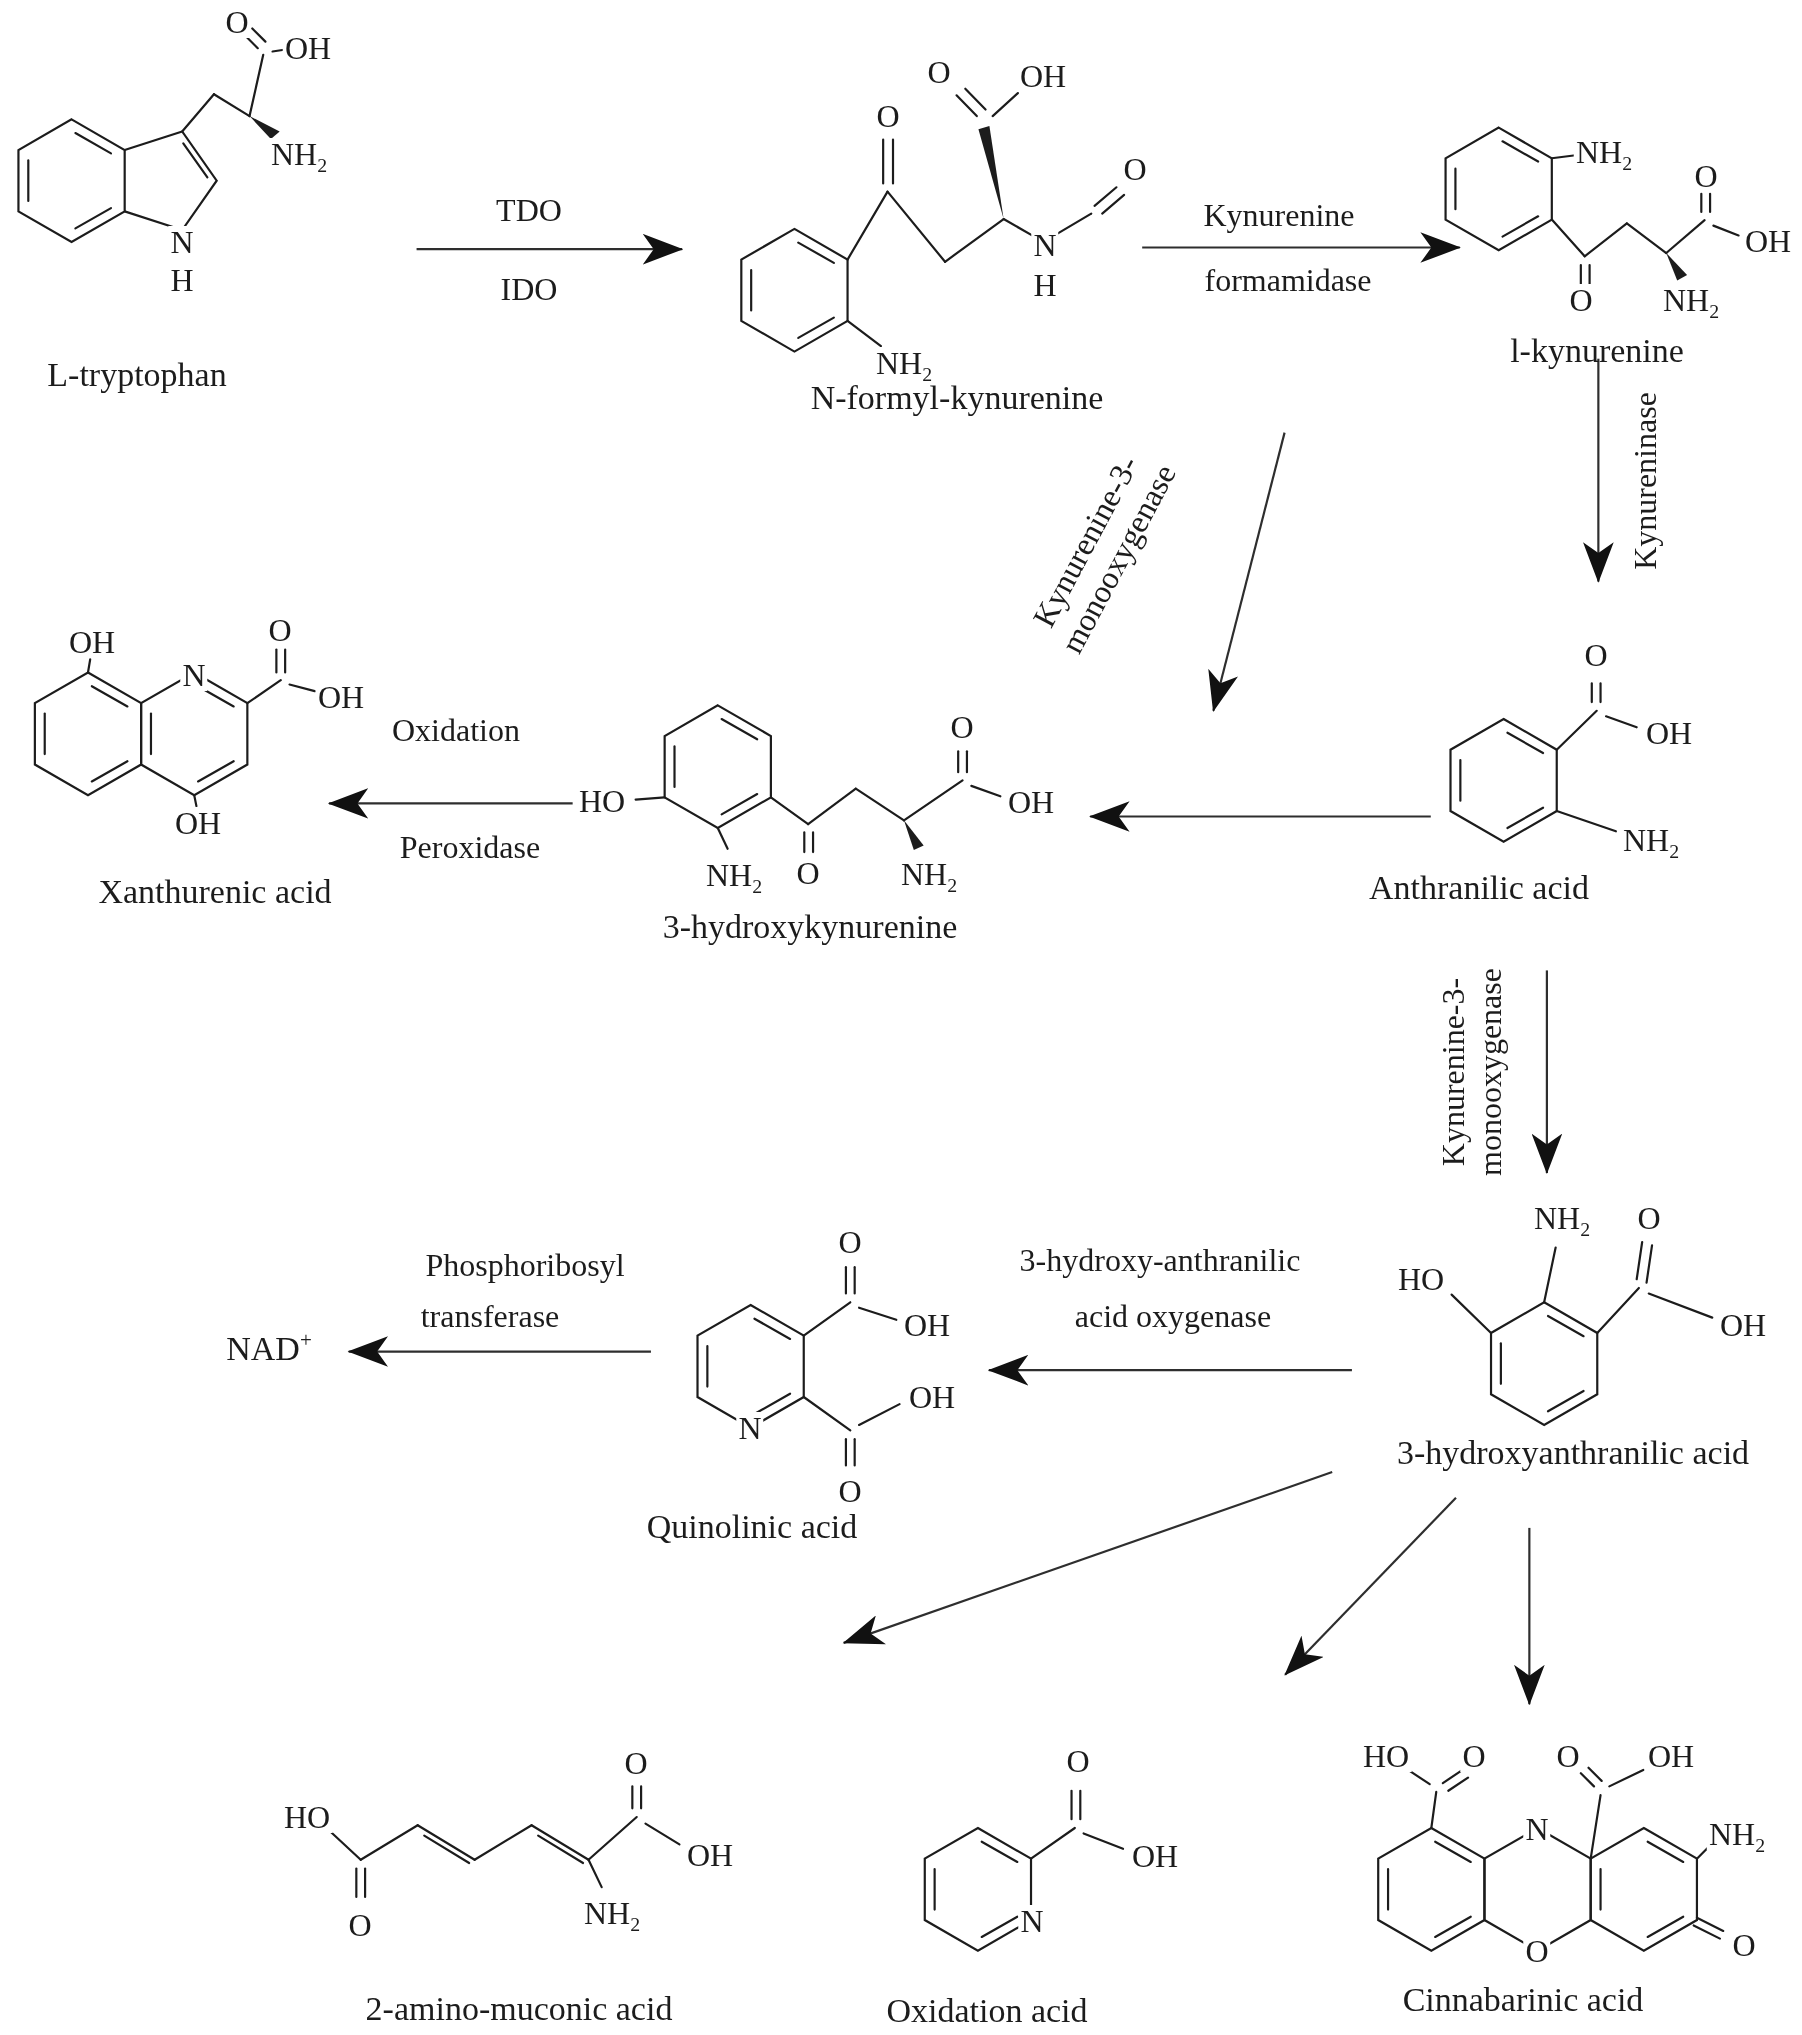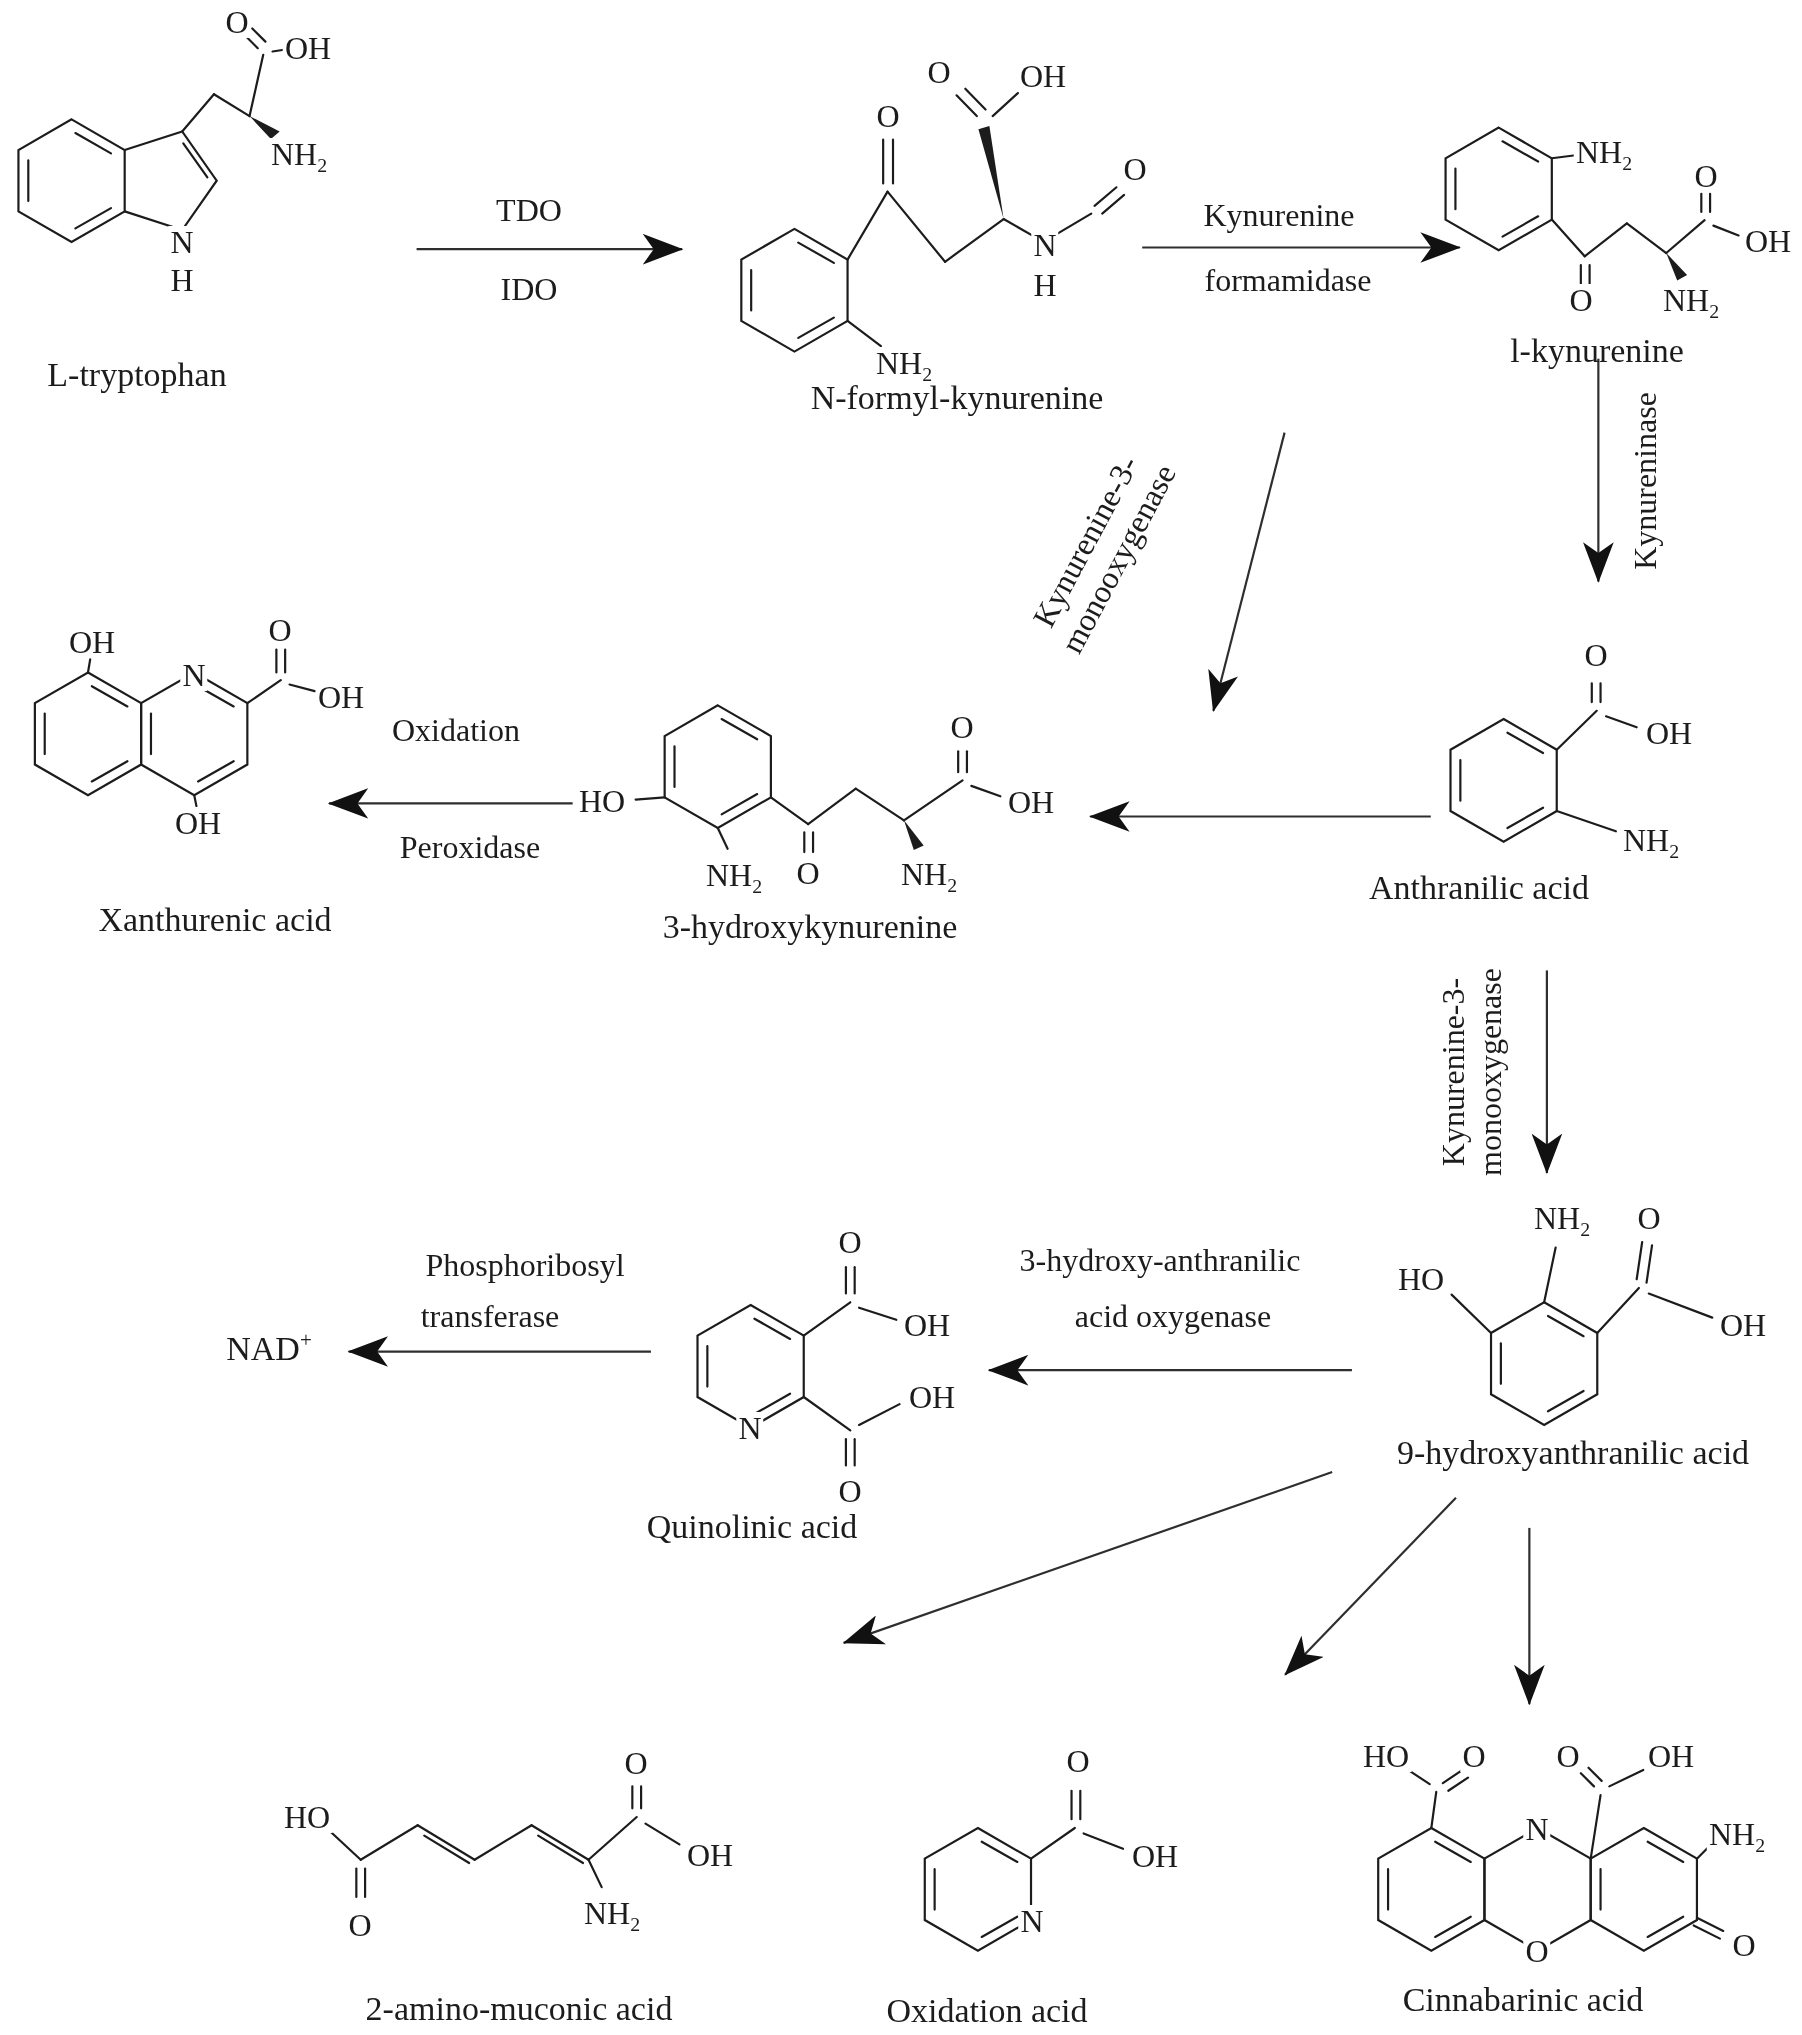--- a/index.html
+++ b/index.html
@@ -300,25 +300,25 @@
 <span class="atom" style="left:1537px;top:1829px">N</span>
 <span class="atom" style="left:1737px;top:1834px"><span>NH</span><sub>2</sub></span>
 <span class="atom" style="left:1537px;top:1951px">O</span>
 <span class="atom" style="left:1744px;top:1945px">O</span>
 
 <span class="lbl nad" style="left:269px;top:1348px"><span>NAD</span><sup>+</sup></span>
 
 <div class="lbl cname" style="left:137px;top:375px">L-tryptophan</div>
 <div class="lbl cname" style="left:957px;top:398px">N-formyl-kynurenine</div>
 <div class="lbl cname" style="left:1597px;top:351px">l-kynurenine</div>
-<div class="lbl cname" style="left:215px;top:920px">Xanthurenic acid</div>
+<div class="lbl cname" style="left:215px;top:892px">Xanthurenic acid</div>
 <div class="lbl cname" style="left:810px;top:927px">3-hydroxykynurenine</div>
 <div class="lbl cname" style="left:1479px;top:888px">Anthranilic acid</div>
 <div class="lbl cname" style="left:752px;top:1527px">Quinolinic acid</div>
-<div class="lbl cname" style="left:1573px;top:1453px">9-hydroxyanthranilic acid</div>
+<div class="lbl cname" style="left:1573px;top:1453px">3-hydroxyanthranilic acid</div>
 <div class="lbl cname" style="left:519px;top:2009px">2-amino-muconic acid</div>
 <div class="lbl cname" style="left:987px;top:2011px">Oxidation acid</div>
 <div class="lbl cname" style="left:1523px;top:2000px">Cinnabarinic acid</div>
 
 <div class="lbl enz" style="left:529px;top:210px">TDO</div>
 <div class="lbl enz" style="left:529px;top:289px">IDO</div>
 
 <div class="lbl enz" style="left:1279px;top:215px">Kynurenine</div>
 <div class="lbl enz" style="left:1288px;top:280px">formamidase</div>
 

